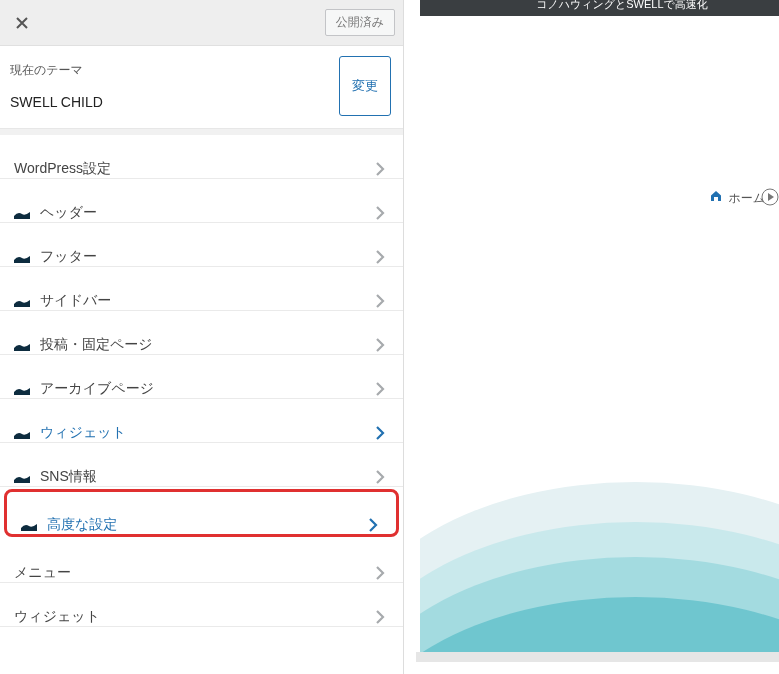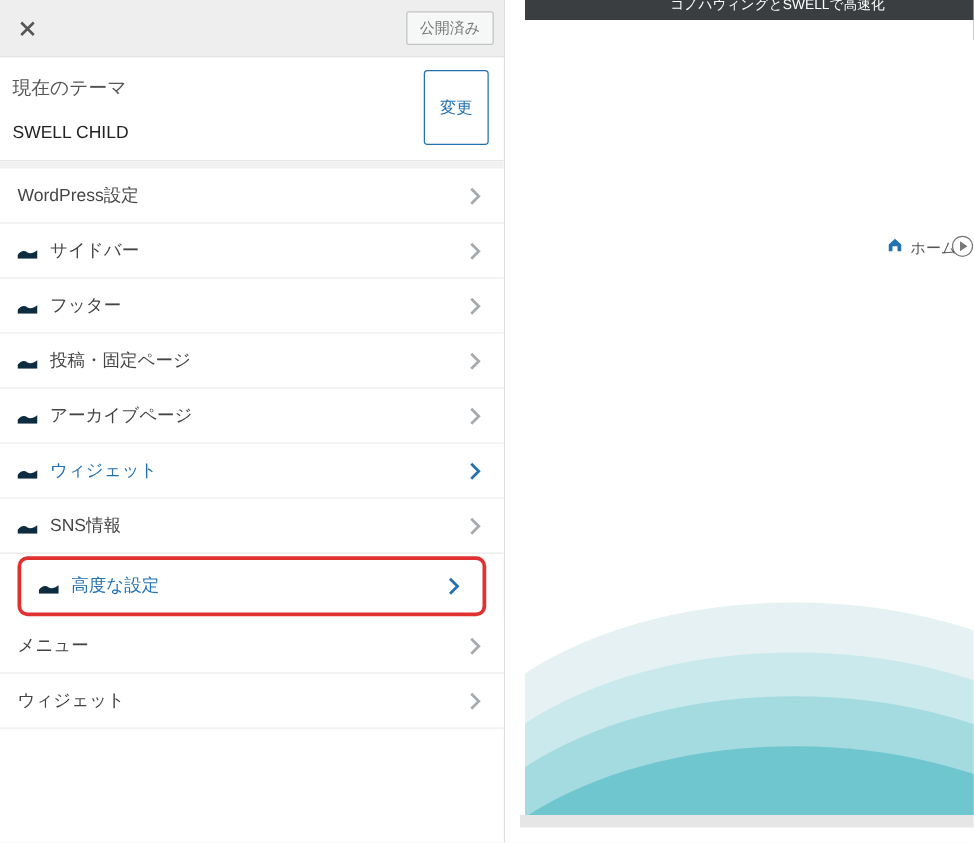--- a/index.html
+++ b/index.html
@@ -6,34 +6,34 @@
   html, body { width: 779px; height: 674px; font-family: -apple-system, "Segoe UI", "Hiragino Kaku Gothic ProN", sans-serif; font-size: 14px; color: #333; background: #fff; overflow: hidden; }
   .app { display: flex; width: 100%; height: 100%; }
 
   
   .sidebar { width: 404px; border-right: 1px solid #ddd; display: flex; flex-direction: column; background: #f6f7f7; box-shadow: 1px 0 4px rgba(0,0,0,.06); }
   .topbar { height: 46px; display: flex; align-items: center; justify-content: space-between; border-bottom: 1px solid #e0e0e0; background: #eee; padding: 0 8px 0 0; }
   .close-btn { width: 44px; height: 46px; display: flex; align-items: center; justify-content: center; cursor: pointer; color: #666; }
   .publish-btn { border: 1px solid #c3c4c7; background: #f6f7f7; color: #777; padding: 4px 10px; font-size: 12px; cursor: pointer; border-radius: 2px; }
 
   .theme-row { display: flex; align-items: center; justify-content: space-between; padding: 10px 12px 12px 10px; background: #fff; border-bottom: 1px solid #e7e7e7; }
-  .theme-label { font-size: 15px; color: #555; line-height: 1.4; }
+  .theme-label { font-size: 12px; color: #555; line-height: 1.4; }
   .theme-name { font-size: 14px; color: #222; margin-top: 16px; }
   .change-btn { border: 1px solid #2271b1; color: #2271b1; background: #fff; padding: 20px 12px; font-size: 13px; cursor: pointer; border-radius: 3px; }
 
   .settings-list { flex: 1; overflow-y: hidden; background: #fff; }
   .settings-list .spacer { height: 6px; background: #f1f1f1; }
-  .item { display: flex; align-items: center; justify-content: space-between; padding: 0 14px; height: 44px; border-bottom: 1px solid #eaeaea; background: #fff; cursor: pointer; }
+  .item { display: flex; align-items: flex-end; justify-content: space-between; padding: 0 14px; height: 44px; border-bottom: 1px solid #eaeaea; background: #fff; cursor: pointer; }
   .item-left { display: flex; align-items: center; gap: 10px; }
   .swell-icon { width: 16px; height: 12px; }
   .item-label { color: #444; }
   .chevron { width: 18px; height: 18px; color: #a7aaad; }
   .item.active .item-label { color: #2271b1; }
   .item.active .chevron { color: #2271b1; }
-  .item.highlight { border: 3px solid #e03030; border-radius: 8px; position: relative; z-index: 2; margin: 2px 14px; height: 48px; }
+  .item.highlight { border: 3px solid #e03030; border-radius: 8px; position: relative; z-index: 2; margin: 2px 4px; height: 48px; }
 
   
   .preview { flex: 1; position: relative; background: #fff; padding: 0 0 0 16px; }
   .topbanner { position: absolute; top: 0; left: 16px; right: 0; height: 32px; background: #3a3e41; color: #fff; font-size: 11px; text-align: center; line-height: 8px; overflow: hidden; padding-left: 45px; }
   .hero { position: absolute; top: 16px; left: 16px; right: 0; height: 168px; background: #fff; }
   .breadcrumb { position: absolute; top: 190px; right: 14px; display: flex; align-items: flex-start; gap: 6px; color: #555; font-size: 12px; }
   .breadcrumb .home-icon { width: 12px; height: 12px; color: #2271b1; }
   .play { position: absolute; top: 188px; right: 0; width: 18px; height: 18px; color: #555; }
 
   .waves { position: absolute; left: 16px; right: 0; bottom: 22px; height: 220px; overflow: hidden; }
@@ -77,32 +77,43 @@
           </div>
           <svg class="chevron" viewBox="0 0 18 18">
             <path d="M6 3 L12 9 L6 15" fill="none" stroke="#a7aaad" stroke-width="2.2"></path>
           </svg>
         </div>
         <div class="item">
           <div class="item-left">
             <svg class="swell-icon" viewBox="0 0 16 12">
               <path d="M0 9 Q4 4 8 7 Q11 9 16 5 L16 12 L0 12 Z" fill="#0d2c3f"></path>
             </svg>
+            <span class="item-label">ヘッダー</span>
+          </div>
+          <svg class="chevron" viewBox="0 0 18 18">
+            <path d="M6 3 L12 9 L6 15" fill="none" stroke="#a7aaad" stroke-width="2.2"></path>
+          </svg>
+        </div>
+        <div class="item">
+          <div class="item-left">
+            <svg class="swell-icon" viewBox="0 0 16 12">
+              <path d="M0 9 Q4 4 8 7 Q11 9 16 5 L16 12 L0 12 Z" fill="#0d2c3f"></path>
+            </svg>
+            <span class="item-label">フッター</span>
+          </div>
+          <svg class="chevron" viewBox="0 0 18 18">
+            <path d="M6 3 L12 9 L6 15" fill="none" stroke="#a7aaad" stroke-width="2.2"></path>
+          </svg>
+        </div>
+        <div class="item">
+          <div class="item-left">
+            <svg class="swell-icon" viewBox="0 0 16 12">
+              <path d="M0 9 Q4 4 8 7 Q11 9 16 5 L16 12 L0 12 Z" fill="#0d2c3f"></path>
+            </svg>
             <span class="item-label">サイドバー</span>
-          </div>
-          <svg class="chevron" viewBox="0 0 18 18">
-            <path d="M6 3 L12 9 L6 15" fill="none" stroke="#a7aaad" stroke-width="2.2"></path>
-          </svg>
-        </div>
-        <div class="item">
-          <div class="item-left">
-            <svg class="swell-icon" viewBox="0 0 16 12">
-              <path d="M0 9 Q4 4 8 7 Q11 9 16 5 L16 12 L0 12 Z" fill="#0d2c3f"></path>
-            </svg>
-            <span class="item-label">フッター</span>
           </div>
           <svg class="chevron" viewBox="0 0 18 18">
             <path d="M6 3 L12 9 L6 15" fill="none" stroke="#a7aaad" stroke-width="2.2"></path>
           </svg>
         </div>
         <div class="item">
           <div class="item-left">
             <svg class="swell-icon" viewBox="0 0 16 12">
               <path d="M0 9 Q4 4 8 7 Q11 9 16 5 L16 12 L0 12 Z" fill="#0d2c3f"></path>
             </svg>

